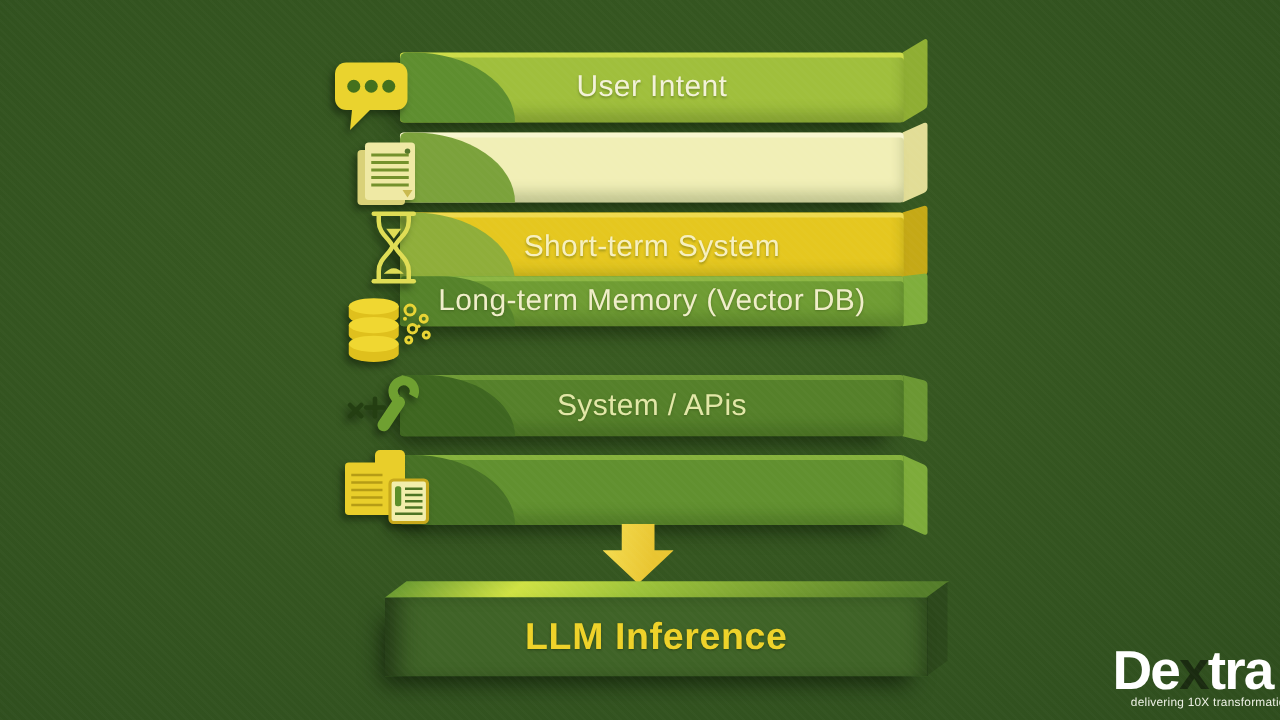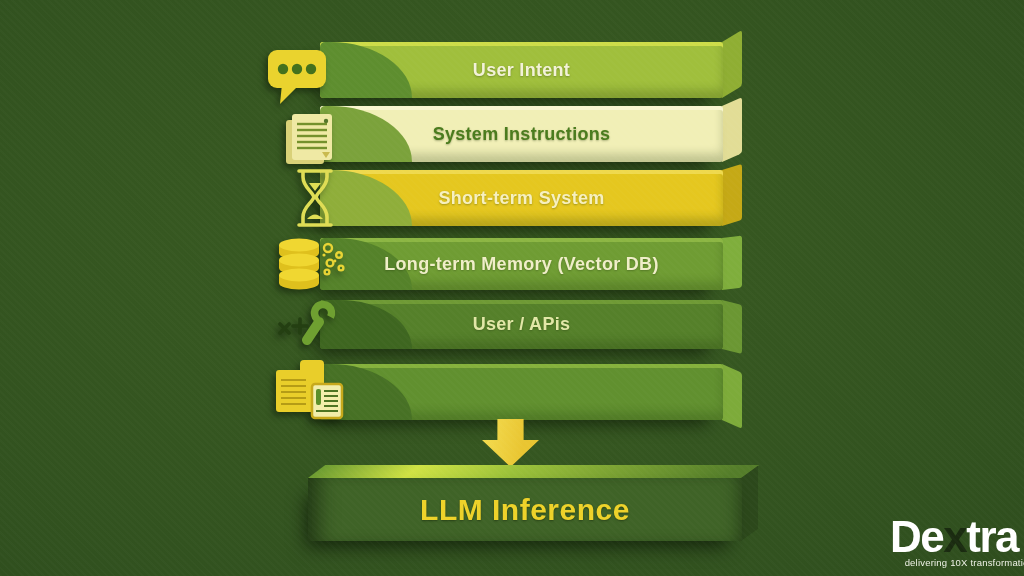--- a/index.html
+++ b/index.html
@@ -12,41 +12,41 @@
     content:"";position:absolute;inset:0;pointer-events:none;
     background:repeating-linear-gradient(45deg, rgba(255,255,255,0.015) 0 2px, transparent 2px 5px);
   }
   .canvas{position:absolute;inset:0;}
 
   
   .bar{position:absolute;left:320px;width:403px;}
   .b1{top:42px;height:56px;--skew:-31deg;}
   .b2{top:106px;height:56px;--skew:-24deg;}
   .b3{top:170px;height:56px;--skew:-17deg;}
-  .b4{top:238px;height:52px;border-radius:24px;--skew:-7deg;}
+  .b4{top:221px;height:40px;border-radius:24px;--skew:-7deg;}
   .b5{top:300px;height:49px;--skew:14deg;}
   .b6{top:364px;height:56px;--skew:24deg;}
 
   .bar .side{
     position:absolute;top:0;bottom:0;right:-19px;width:20px;
     background:var(--side);transform:skewY(var(--skew));transform-origin:left center;
     border-radius:0 3px 3px 0;
   }
   .bar .face{
     position:absolute;inset:0;background:var(--face);border-radius:3px;
     box-shadow:inset 0 4px 0 var(--top), inset 0 -8px 10px rgba(25,45,10,.22),
                -9px 11px 16px -6px rgba(10,22,5,.65);
     display:flex;align-items:center;justify-content:center;
   }
   .bar .cap{
     position:absolute;left:0;top:0;bottom:0;width:92px;background:var(--cap);
     border-radius:5px 82px 0 4px / 5px 56px 0 4px;
   }
   .bar .label{
-    position:relative;z-index:2;font-size:18px;font-weight:bold;letter-spacing:.3px;
+    position:relative;z-index:2;font-size:24px;font-weight:normal;letter-spacing:.3px;
     color:var(--txt);text-shadow:0 1px 2px rgba(35,55,12,.35);
   }
 
   .icon{position:absolute;z-index:5;filter:drop-shadow(-3px 4px 3px rgba(12,24,6,.5));}
   .ic-chat{left:266px;top:46px;}
   .ic-docs{left:284px;top:112px;}
   .ic-hourglass{left:294px;top:168px;}
   .ic-db{left:276px;top:236px;}
   .ic-tools{left:274px;top:298px;}
   .ic-folder{left:272px;top:356px;}
@@ -96,21 +96,20 @@
     <div class="face">
       <div class="cap"></div>
       <span class="label">User Intent</span>
     </div>
   </div>
 
   <div class="bar b2" style="--face: #f1efb6; --cap: #7ba23b; --top: #f8f6cf; --side: #e2dd96; --txt: #4b7c1e;">
     <div class="side"></div>
     <div class="face">
       <div class="cap"></div>
-      <span class="label">System Instructions</span>
     </div>
   </div>
 
   <div class="bar b3" style="--face: #e5c71f; --cap: #8fae3a; --top: #efd94d; --side: #c5a916; --txt: #f7f0bf;">
     <div class="side"></div>
     <div class="face">
       <div class="cap"></div>
       <span class="label">Short-term System</span>
     </div>
   </div>
@@ -120,21 +119,21 @@
     <div class="face">
       <div class="cap"></div>
       <span class="label">Long-term Memory (Vector DB)</span>
     </div>
   </div>
 
   <div class="bar b5" style="--face: #55802a; --cap: #3e6620; --top: #6f9a35; --side: #6b9733; --txt: #e2e7a7;">
     <div class="side"></div>
     <div class="face">
       <div class="cap"></div>
-      <span class="label">User / APis</span>
+      <span class="label">System / APis</span>
     </div>
   </div>
 
   <div class="bar b6" style="--face: #61902f; --cap: #477125; --top: #85b13c; --side: #7dab3a; --txt: #eef0cc;">
     <div class="side"></div>
     <div class="face">
       <div class="cap"></div>
     </div>
   </div>
 

